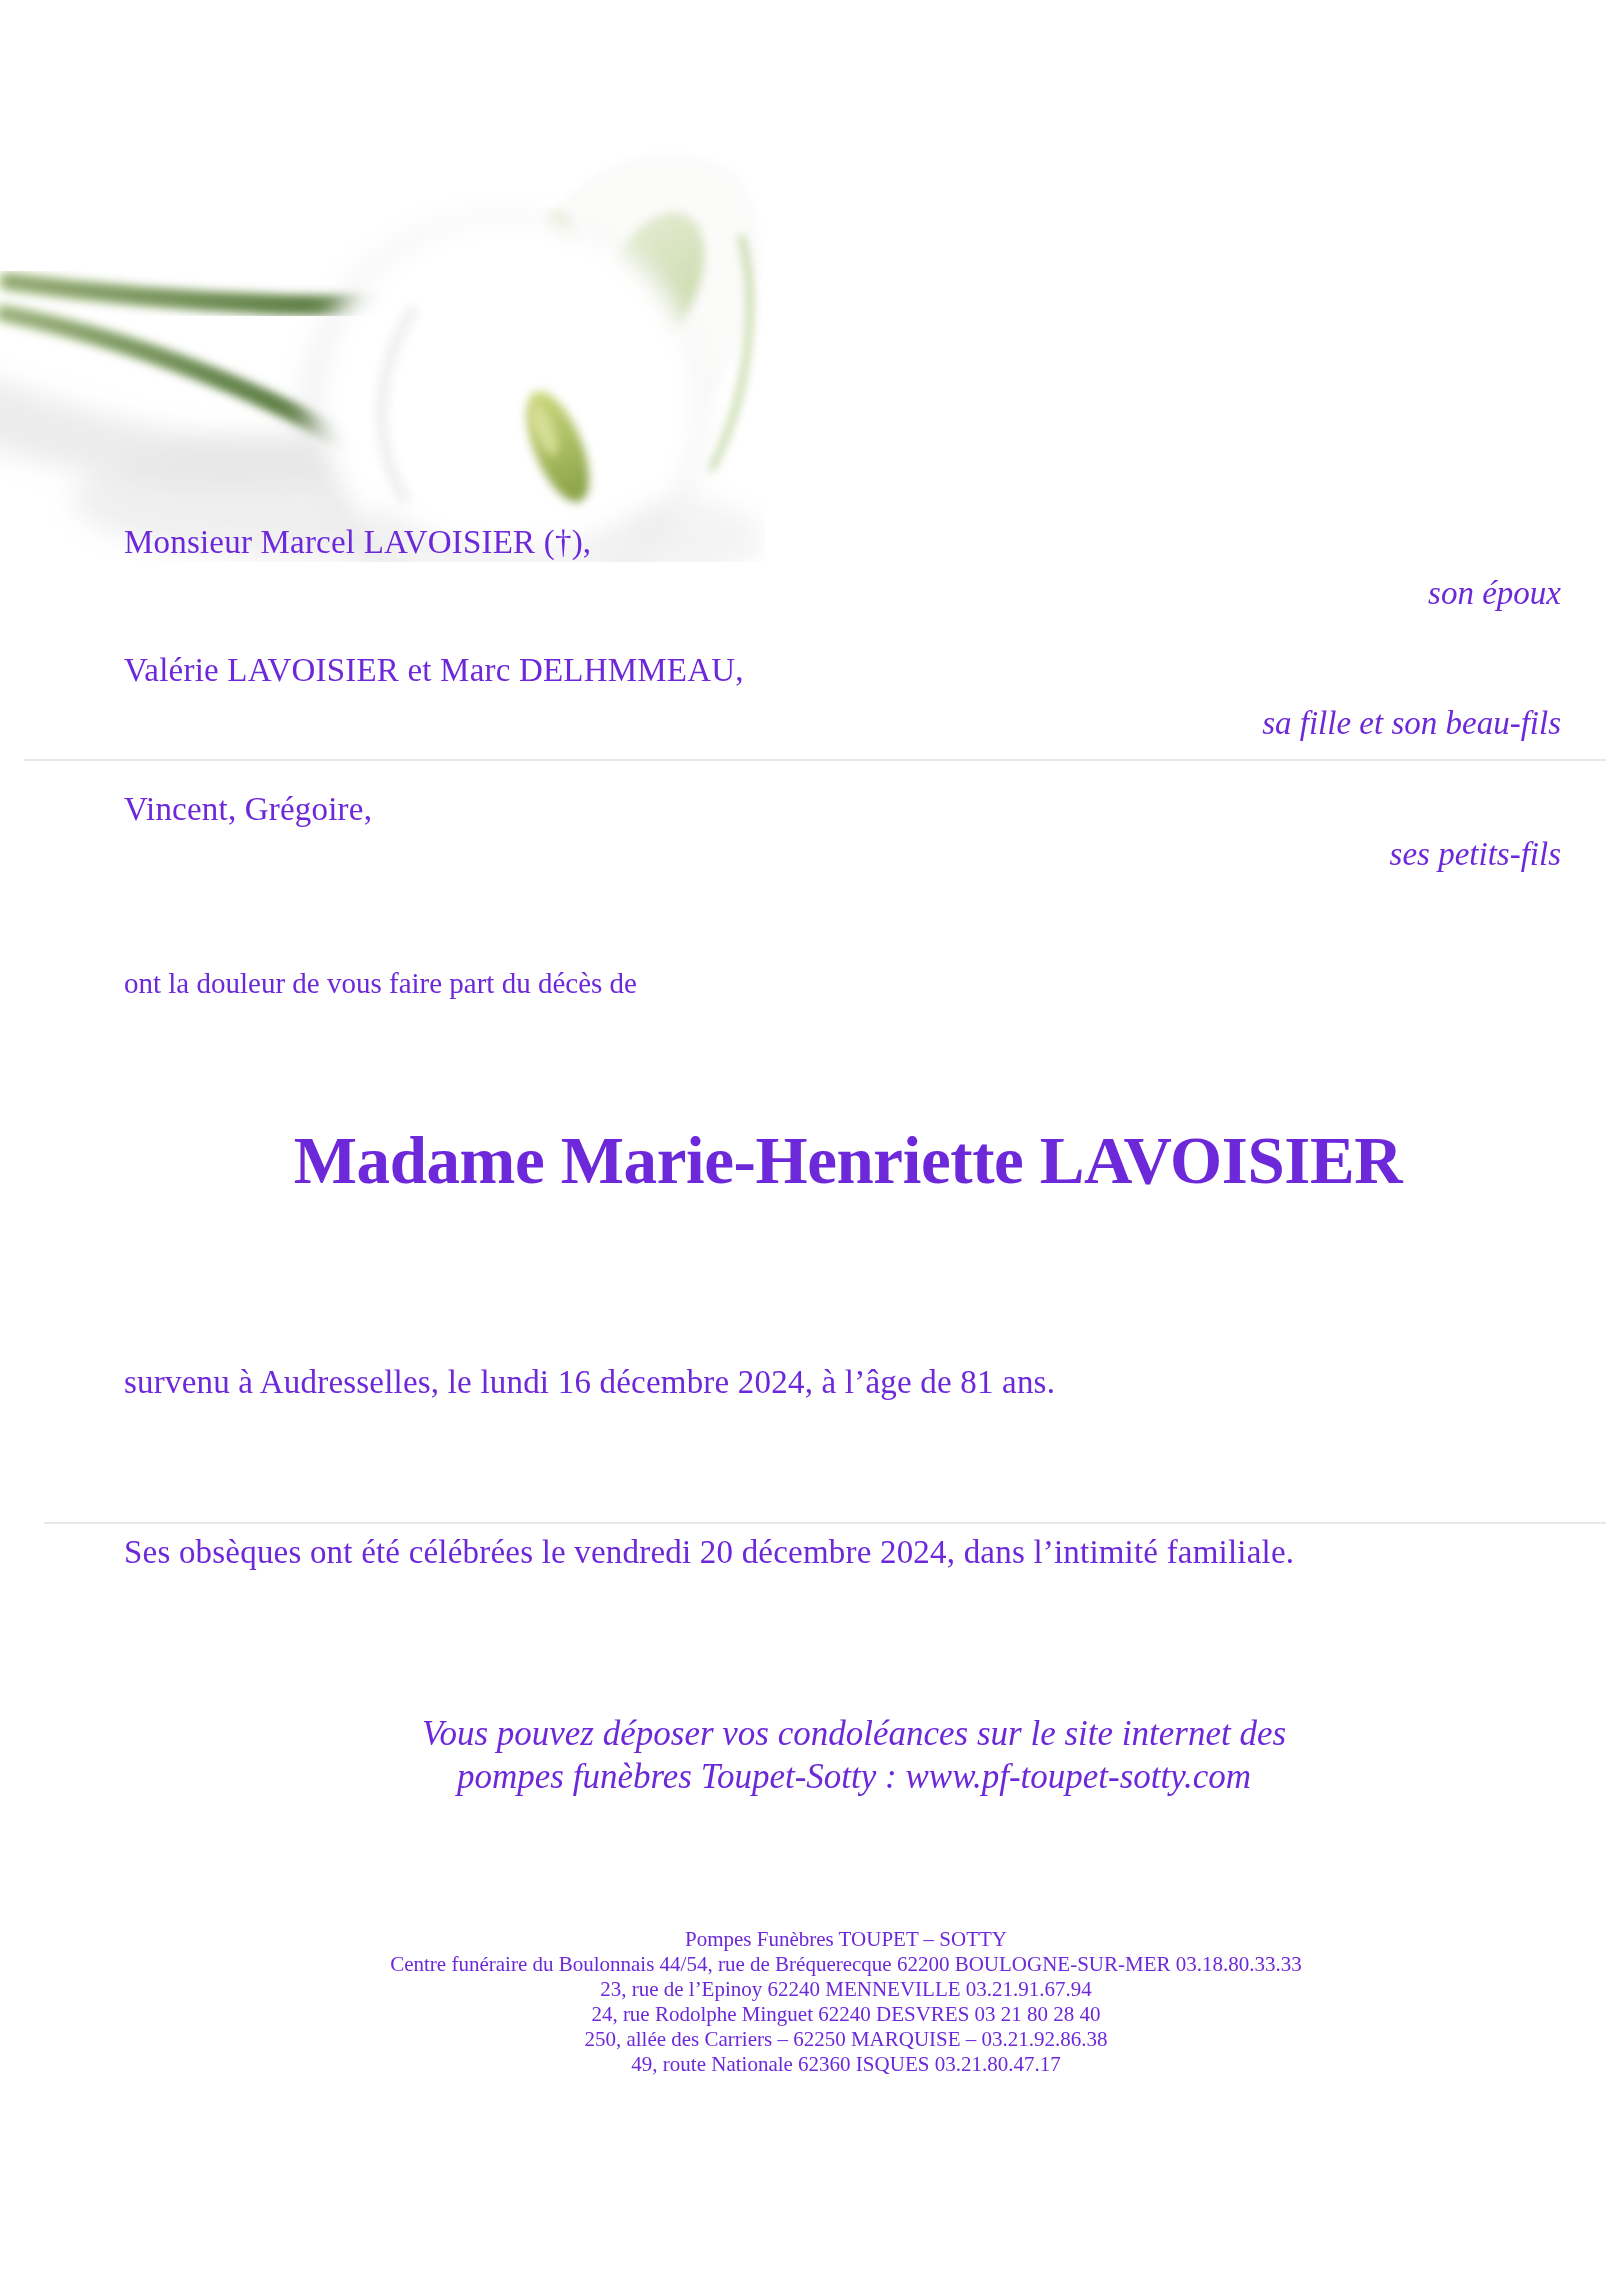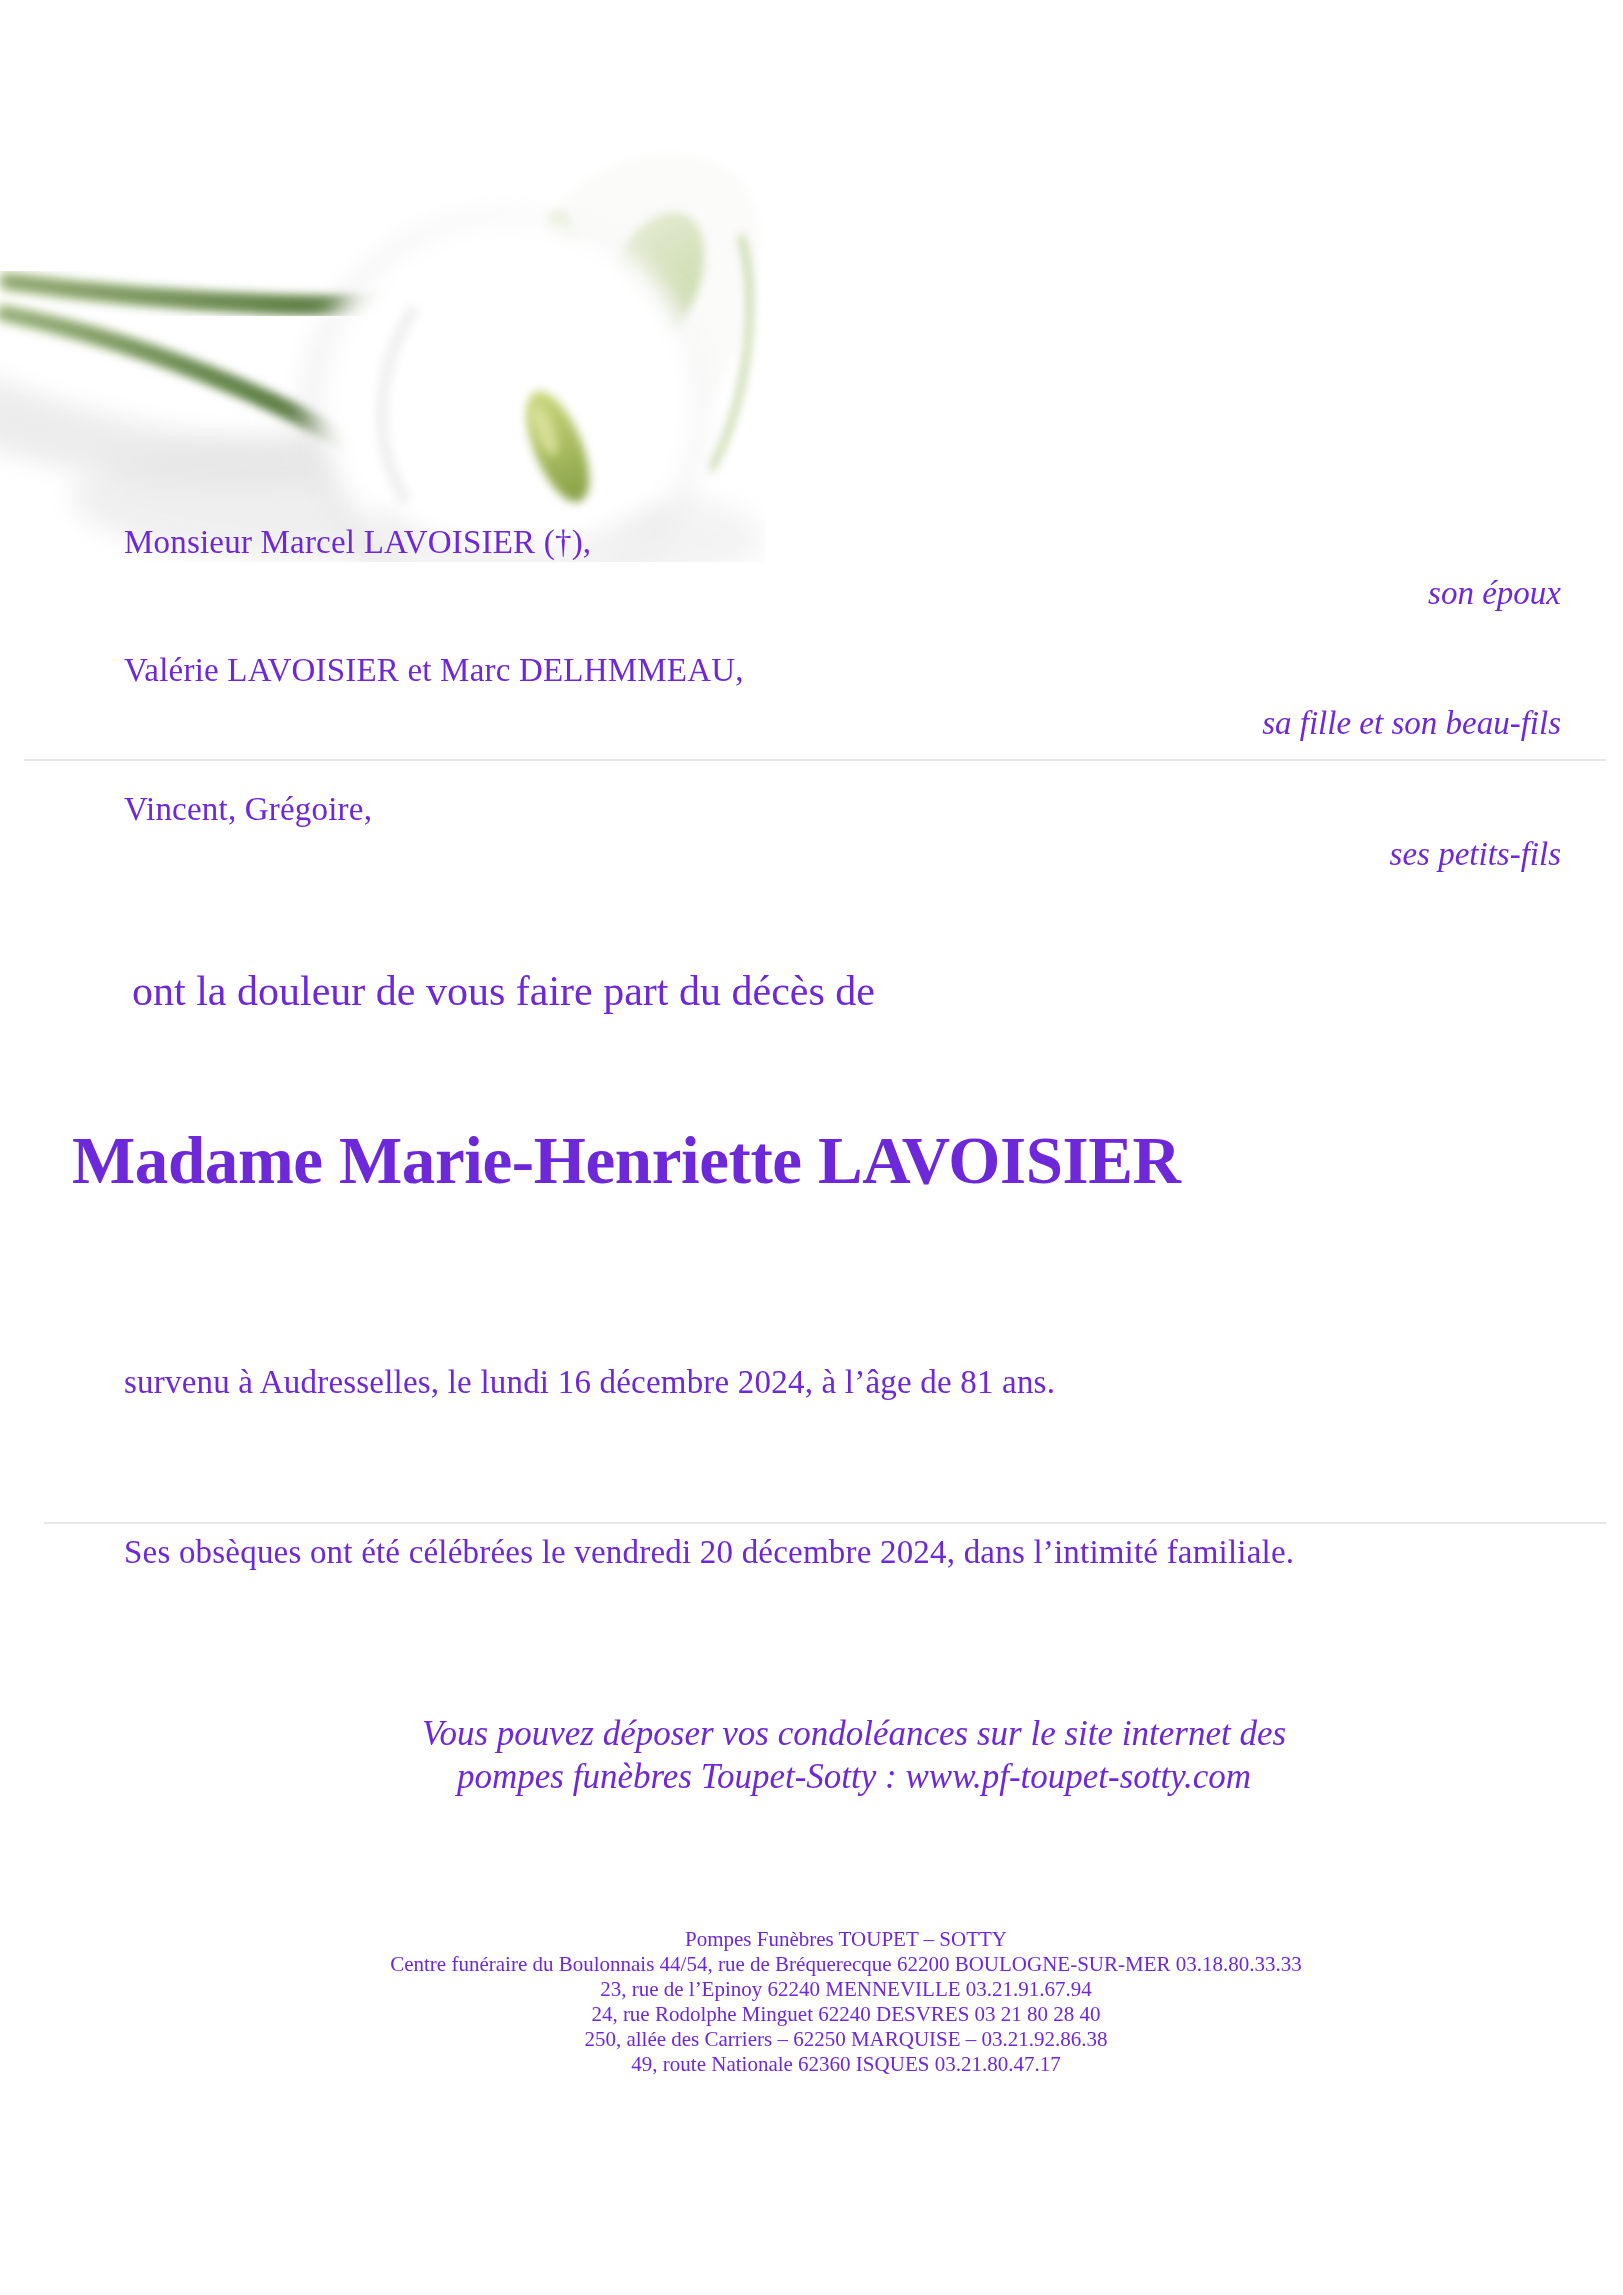--- a/index.html
+++ b/index.html
@@ -13,24 +13,24 @@
     font-family: "Liberation Serif", serif;
     color: #6d28d9;
   }
   .abs { position: absolute; white-space: nowrap; }
   .body-line { font-size: 33px; letter-spacing: 0.2px; }
   .relation {
     font-size: 33px;
     font-style: italic;
     text-align: left;
   }
-  .intro-line { font-size: 42px; margin-left: 8px; }
+  .intro-line { font-size: 29px; }
   .deceased-title {
     left: 72px; right: 0;
-    text-align: left;
+    text-align: center;
     font-size: 67px;
     font-weight: bold;
     letter-spacing: -0.4px;
   }
   .condolences {
     left: 84px; right: 0;
     text-align: center;
     font-size: 35px;
     font-style: italic;
     line-height: 43px;

